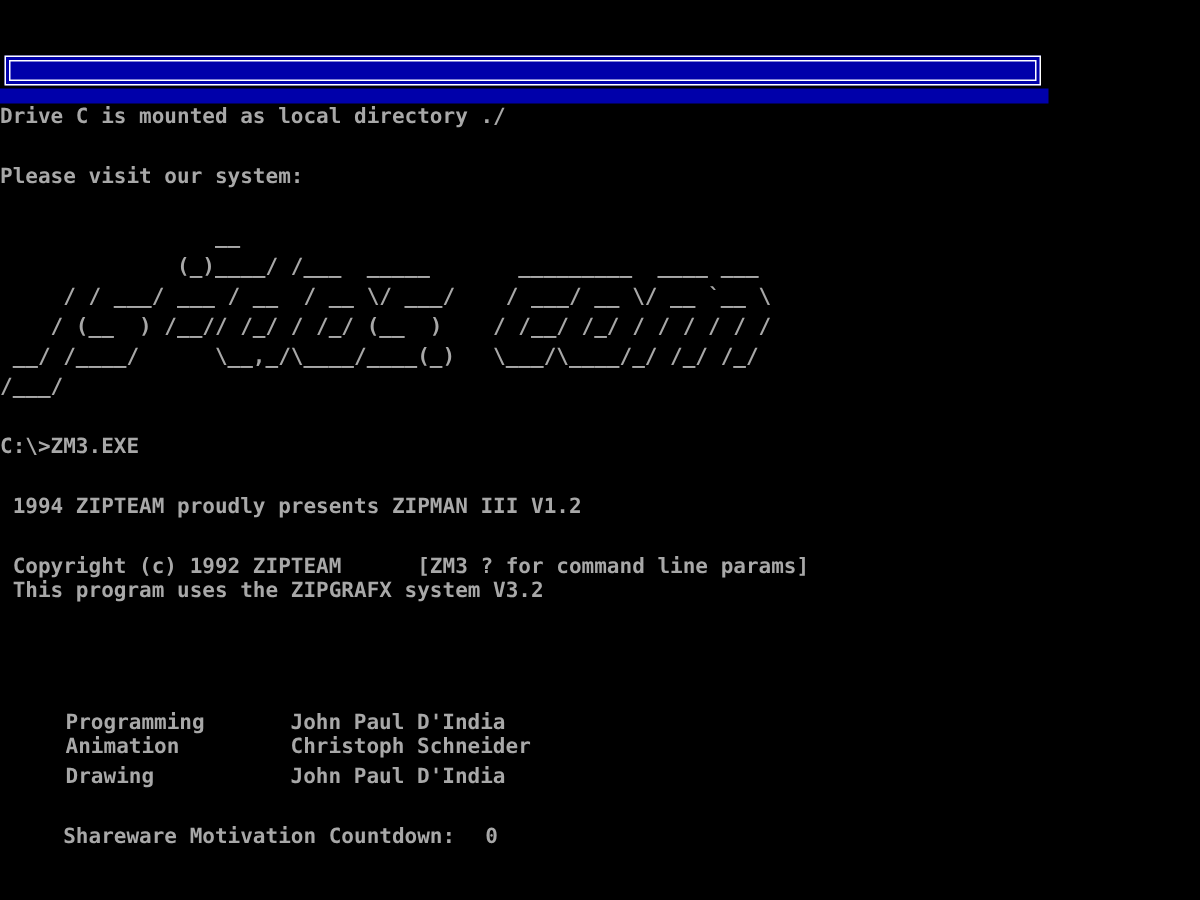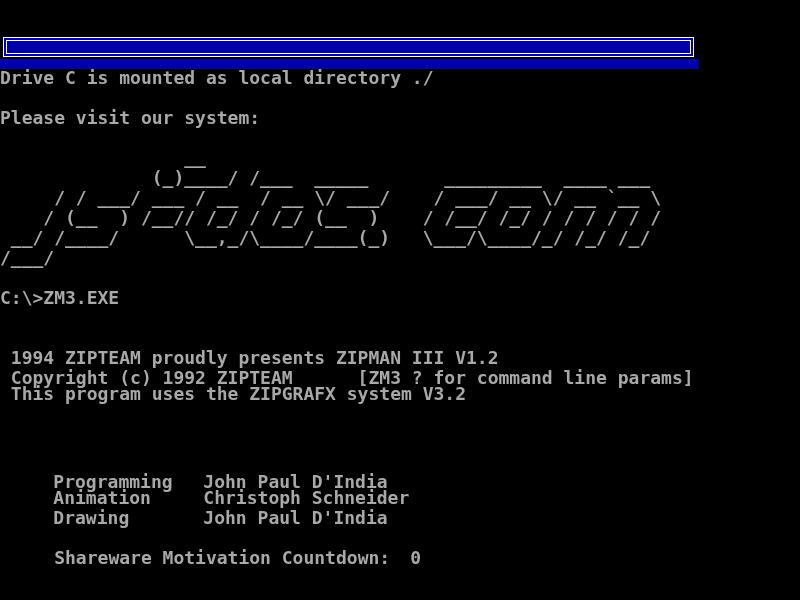--- a/index.html
+++ b/index.html
@@ -1,19 +1,19 @@
 <!DOCTYPE html>
 <html><head>
 <meta charset="utf-8">
 <style>
   html,body{margin:0;padding:0;background:#000;}
   .screen{
     position:relative;width:800px;height:600px;background:#000;overflow:hidden;
     font-family:"DejaVu Sans Mono","Liberation Mono",monospace;
-    font-size:18px;line-height:20px;font-weight:bold;color:#A8A8A8;
+    font-size:14px;line-height:20px;font-weight:bold;color:#A8A8A8;
   }
   .tline{position:absolute;left:0;white-space:pre;}
   
   .loadbar-frame{
     position:absolute;left:3px;top:37px;width:691px;height:20px;
     border:1px solid #FFFFFF;background:#0000AA;box-sizing:border-box;
   }
   .loadbar-inner{
     position:absolute;left:2px;top:2px;right:2px;bottom:2px;
     border:1px solid #FFFFFF;background:#0000AA;
@@ -45,21 +45,21 @@
     <div>                 __</div>
     <div>              (_)____/ /___  _____       _________  ____ ___</div>
     <div>     / / ___/ ___ / __  / __ \/ ___/    / ___/ __ \/ __ `__ \</div>
     <div>    / (__  ) /__// /_/ / /_/ (__  )    / /__/ /_/ / / / / / /</div>
     <div> __/ /____/      \__,_/\____/____(_)   \___/\____/_/ /_/ /_/</div>
     <div>/___/</div>
   </div>
 
   <div class="tline" style="top:288px">C:\&gt;ZM3.EXE</div>
 
-  <div class="tline" style="top:348px"> 1994 ZIPTEAM proudly presents ZIPMAN III V1.2</div>
+  <div class="tline" style="top:328px"> 1994 ZIPTEAM proudly presents ZIPMAN III V1.2</div>
 
   <div class="tline" style="top:368px"> Copyright (c) 1992 ZIPTEAM      [ZM3 ? for command line params]</div>
 
   <div class="tline" style="top:384px"> This program uses the ZIPGRAFX system V3.2</div>
 
   <div class="tline" style="top:452px">
     <span class="credit-role">Programming</span><span class="credit-name">John Paul D'India</span>
   </div>
   <div class="tline" style="top:468px">
     <span class="credit-role">Animation</span><span class="credit-name">Christoph Schneider</span>

